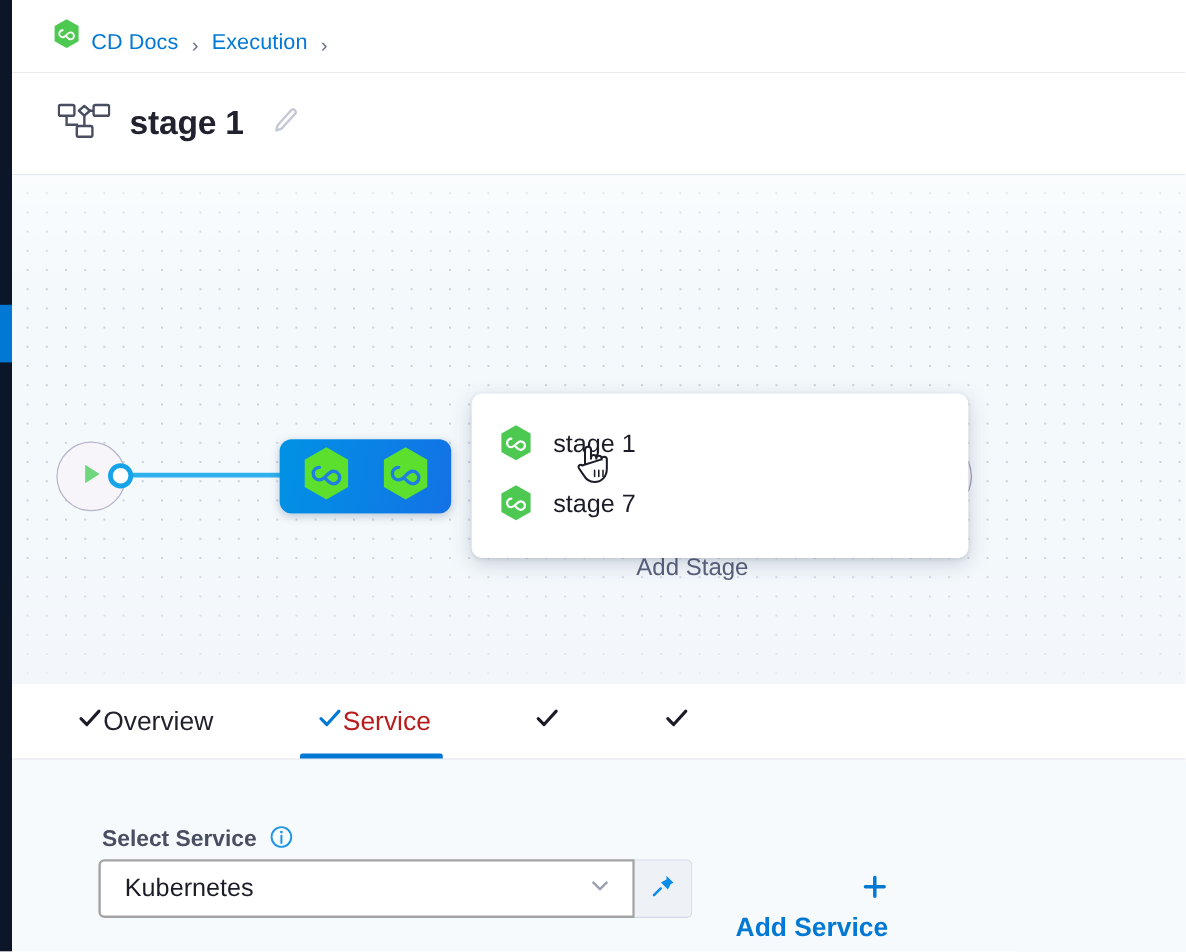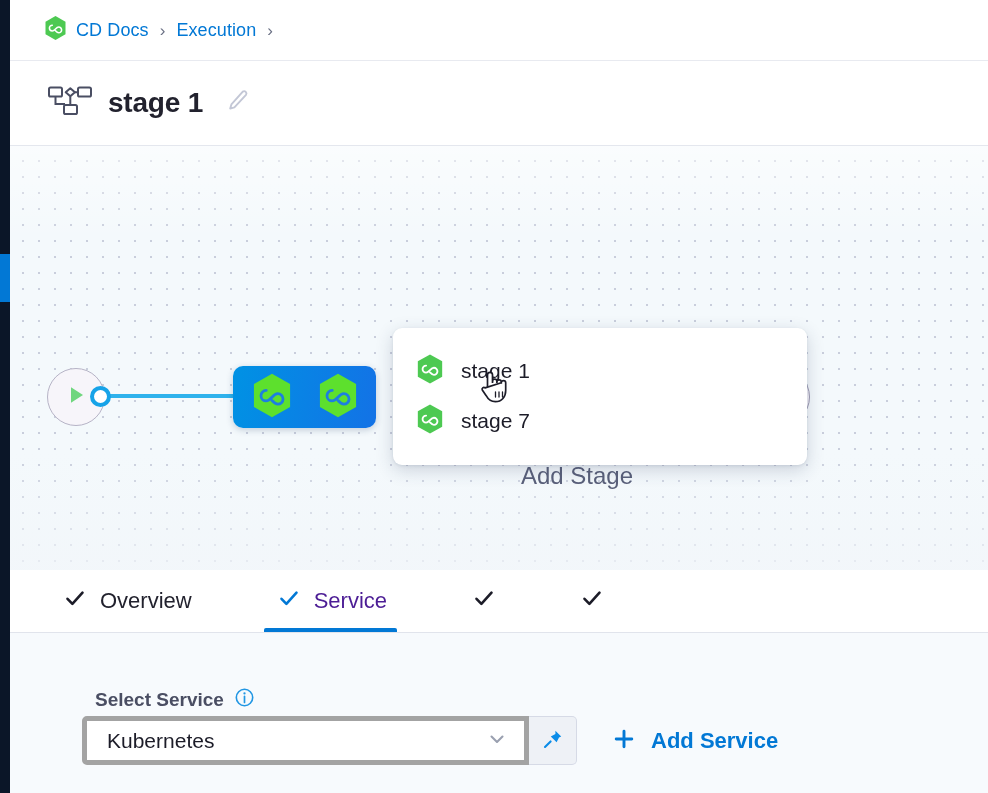--- a/index.html
+++ b/index.html
@@ -30,21 +30,21 @@
 
   
   .breadcrumb-bar {
     position: absolute; left: 10px; top: 0;
     width: 978px; height: 61px;
     background: #ffffff;
     border-bottom: 1px solid #E8EAF0;
     display: flex; align-items: center;
     padding-left: 34px;
   }
-  .crumb-group { display: flex; align-items: center; gap: 9px; }
+  .crumb-group { display: flex; align-items: flex-end; gap: 9px; }
   .crumb-link {
     color: #0278D5;
     font-size: 18px;
     letter-spacing: .1px;
     cursor: pointer;
   }
   .crumb-sep {
     color: #6B7185;
     font-size: 17px;
     line-height: 1;
@@ -148,21 +148,21 @@
   }
   .add-stage-bar {
     width: 13px; height: 27px;
     border-radius: 3px;
     background: #8A88A0;
   }
   .add-stage-label {
     position: absolute; left: 462px; top: 462px;
     width: 230px;
     text-align: center;
-    font-size: 24px;
+    font-size: 20px;
     color: #5A607A;
     z-index: 7;
   }
 
   
   .stage-menu {
     position: absolute; left: 393px; top: 328px;
     width: 414px; height: 137px;
     background: #ffffff;
     border-radius: 9px;
@@ -195,84 +195,85 @@
     width: 978px; height: 63px;
     background: #ffffff;
     border-bottom: 1px solid #E1E4EC;
     display: flex;
     align-items: stretch;
     padding-left: 40px;
     z-index: 20;
   }
   .tab {
     display: flex; align-items: center;
-    gap: 14px;
+    gap: 0;
     padding: 0 36px 0 14px;
     margin-right: 36px;
     position: relative;
     cursor: pointer;
     font-size: 22px;
     color: #22222E;
     white-space: nowrap;
   }
-  .tab.active { color: #4c1d95; align-items: center; }
+  .tab.active { color: #b91c1c; align-items: center; }
   .tab.active::after {
     content: "";
     position: absolute; left: 0; right: 26px; bottom: 0;
     height: 4px;
     background: #0278D5;
     border-radius: 2px 2px 0 0;
   }
   .tab .chk { flex: none; display: block; }
 
   
   .form-panel {
     position: absolute; left: 10px; top: 633px;
     width: 978px; height: 160px;
     background: #F7FAFD;
     z-index: 15;
   }
   .field-label-row {
-    position: absolute; left: 85px; top: 54px;
+    position: absolute; left: 75px; top: 54px;
     display: flex; align-items: center; gap: 10px;
   }
   .field-label {
     font-size: 19px; font-weight: bold;
     color: #4A4E63;
   }
   .select-wrap {
     position: absolute; left: 72px; top: 83px;
     display: flex; align-items: stretch;
     height: 49px;
   }
   .select-box {
     width: 447px;
     background: #ffffff;
-    border: 5px solid #a3a3a3;
+    border: 2px solid #a3a3a3;
     border-radius: 5px 0 0 5px;
     display: flex; align-items: center; justify-content: space-between;
     padding: 0 17px 0 20px;
     cursor: pointer;
   }
   .select-value { font-size: 21px; color: #1C1C28; }
   .pin-btn {
     width: 48px;
     background: #EEF1F6;
     border: 1px solid #D6DAE6;
     border-left: none;
     border-radius: 0 5px 5px 0;
     display: flex; align-items: center; justify-content: center;
     cursor: pointer;
   }
   .add-service-link {
     position: absolute; left: 603px; top: 95px;
-    display: flex; align-items: flex-start; gap: 16px;
+    display: flex; align-items: flex-end; gap: 4px;
     color: #0278D5;
     font-size: 22px; font-weight: bold;
     cursor: pointer;
+    flex-direction: column;
   }
   .plus-ico { flex: none; display: block; }
 </style>
 </head>
 <body>
 
 <div id="app">
 
   <div class="left-rail">
     <div class="left-rail-accent"></div>

